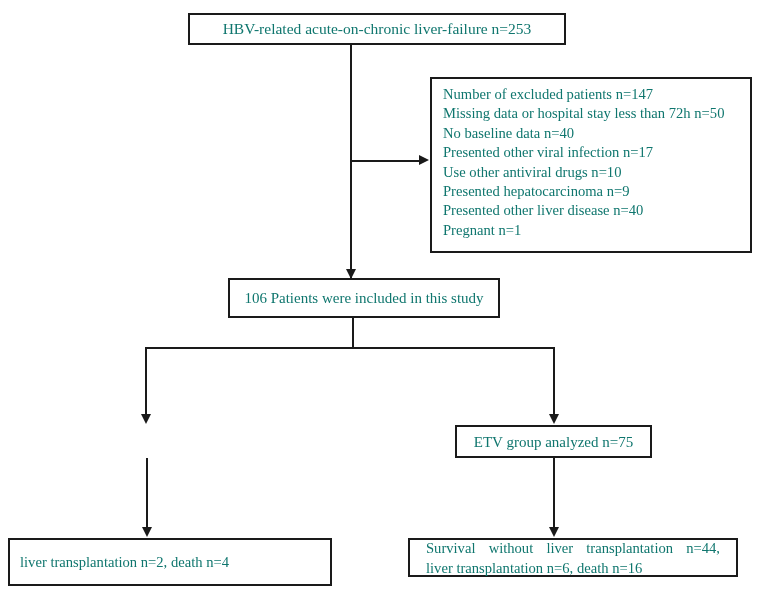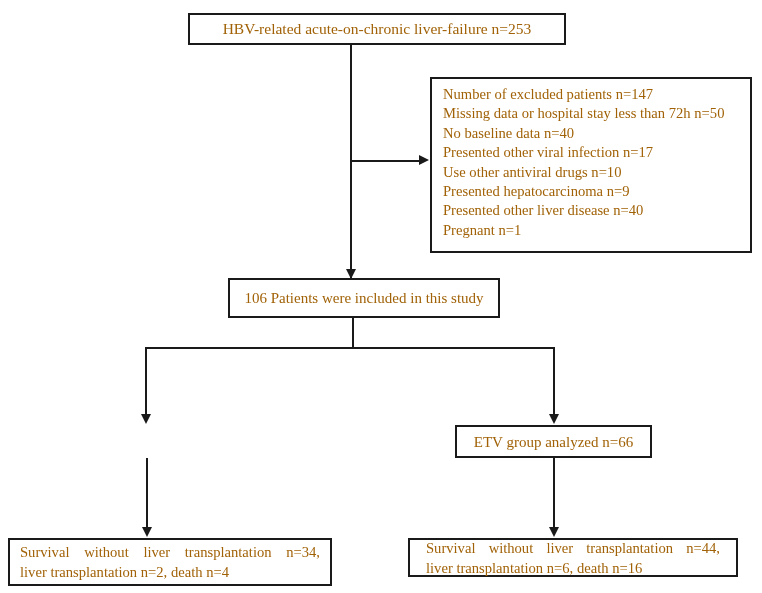--- a/index.html
+++ b/index.html
@@ -7,21 +7,21 @@
     margin: 0;
     padding: 0;
     background: #ffffff;
   }
   #canvas {
     position: relative;
     width: 762px;
     height: 593px;
     background: #ffffff;
     font-family: "Liberation Serif", "DejaVu Serif", serif;
-    color: #a16207;
+    color: #0f766e;
     overflow: hidden;
   }
   .node {
     position: absolute;
     box-sizing: border-box;
     border: 2px solid #1a1a1a;
     background: #ffffff;
     display: flex;
     flex-direction: column;
     justify-content: center;
@@ -178,30 +178,29 @@
   </div>
 
   <div class="vline" style="left:352px; top:309px; height:39px;"></div>
   <div class="hline" style="left:145px; top:347px; width:409px;"></div>
   <div class="vline" style="left:145px; top:347px; height:68px;"></div>
   <div class="vline" style="left:553px; top:347px; height:68px;"></div>
   <div class="arrow-down" style="left:141px; top:414px;"></div>
   <div class="arrow-down" style="left:549px; top:414px;"></div>
 
   <div class="node" id="node-etv">
-    <span class="line">ETV group analyzed n=66</span>
+    <span class="line">ETV group analyzed n=75</span>
   </div>
 
   <div class="vline" style="left:146px; top:458px; height:71px;"></div>
   <div class="vline" style="left:553px; top:458px; height:71px;"></div>
   <div class="arrow-down" style="left:142px; top:527px;"></div>
   <div class="arrow-down" style="left:549px; top:527px;"></div>
 
   <div class="node" id="node-taf-outcome">
-    <span class="line justify-line">Survival without liver transplantation n=34,</span>
     <span class="line">liver transplantation n=2, death n=4</span>
   </div>
   <div class="node" id="node-etv-outcome">
     <span class="line justify-line">Survival without liver transplantation n=44,</span>
     <span class="line">liver transplantation n=6, death n=16</span>
   </div>
 
 </div>
 
 </body></html>

